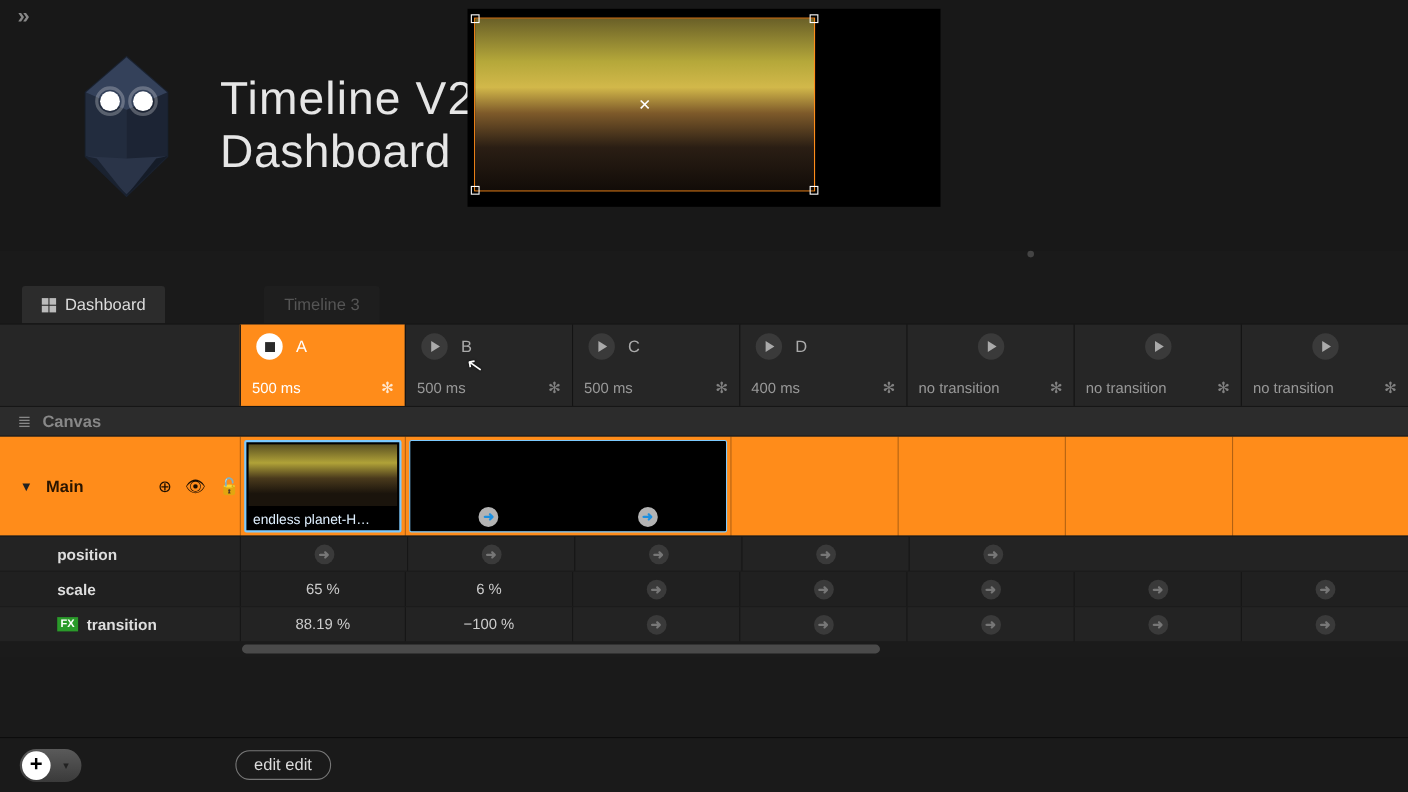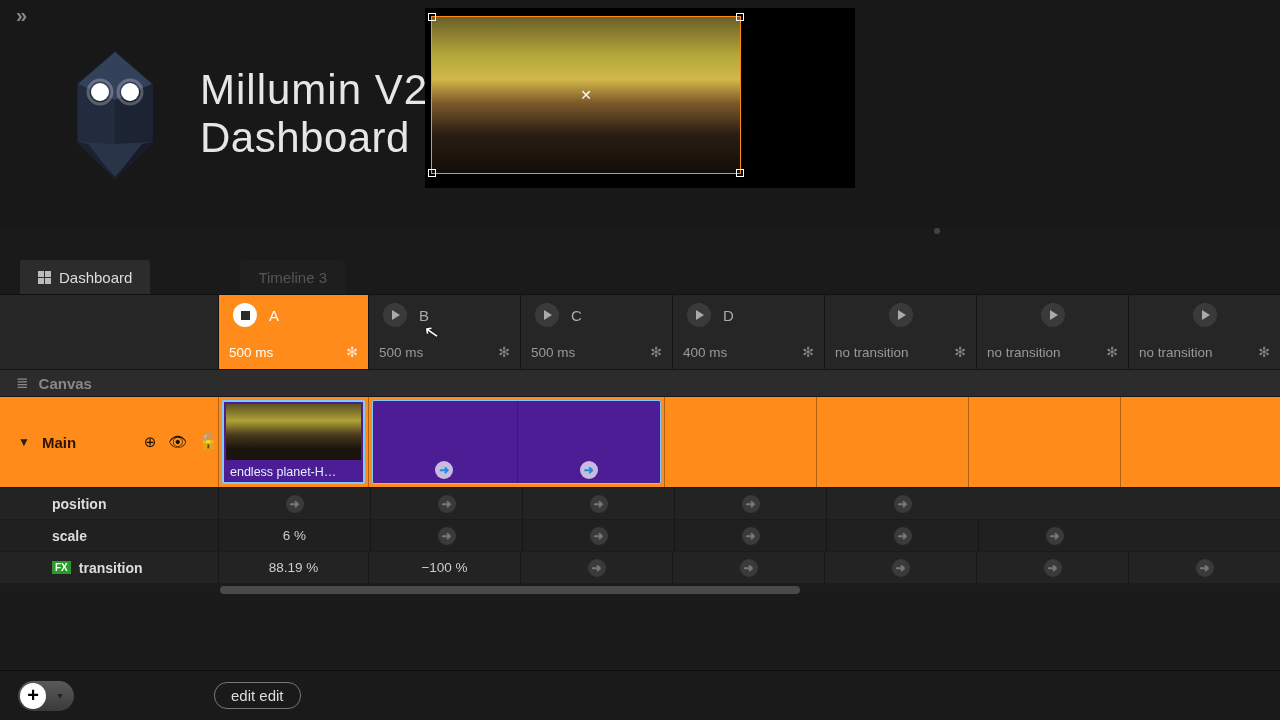--- a/index.html
+++ b/index.html
@@ -134,21 +134,21 @@
 .clip-cell {
   border-left: 1px solid rgba(0,0,0,0.3);
   display: flex; align-items: center; justify-content: center;
   padding: 3px;
 }
 .clip-cell.w150 { width: 150px; }
 .clip-cell.w152 { width: 152px; }
 .clip-cell.w296 { width: 296px; }
 .clip {
   width: 100%; height: 100%;
-  background: #4c1d95;
+  background: #000000;
   border: 1px solid #7ccaff;
   border-radius: 2px;
   display: flex; flex-direction: column;
   overflow: hidden;
 }
 .clip.selected { border: 2px solid #7ccaff; }
 .clip .thumb {
   flex: 1;
   background: linear-gradient(180deg,#5a5022 0%, #b0a238 30%, #4a3a1c 55%, #1a140c 80%);
   margin: 2px;
@@ -244,21 +244,21 @@
       <polygon points="18,40 55,56 55,100 18,98" fill="#222c3e"></polygon>
       <polygon points="92,40 55,56 55,100 92,98" fill="#1c2434"></polygon>
       <polygon points="28,100 55,134 18,98" fill="#1a2230"></polygon>
       <polygon points="82,100 55,134 92,98" fill="#151c28"></polygon>
       <circle cx="40" cy="48" r="9" fill="#fff"></circle>
       <circle cx="70" cy="48" r="9" fill="#fff"></circle>
       <circle cx="40" cy="48" r="12" fill="none" stroke="rgba(255,255,255,0.25)" stroke-width="3"></circle>
       <circle cx="70" cy="48" r="12" fill="none" stroke="rgba(255,255,255,0.25)" stroke-width="3"></circle>
     </svg>
     <div class="title-labels">
-      <div class="title-line1">Millumin V2</div>
+      <div class="title-line1">Timeline V2</div>
       <div class="title-line2">Dashboard</div>
     </div>
   </div>
   <div class="canvas-area">
     <div class="sel-rect">
       <div class="sel-img"></div>
       <div class="sel-handle tl"></div>
       <div class="sel-handle tr"></div>
       <div class="sel-handle bl"></div>
       <div class="sel-handle br"></div>
@@ -425,20 +425,21 @@
         <span class="arrow-dim">➜</span>
       </div>
     <div class="prop-cell w152">
         <span class="arrow-dim">➜</span>
       </div>
   </div>
   <div class="prop-row alt">
     <div class="prop-left">
         <span>scale</span>
       </div>
+    <div class="prop-cell w150">65 %</div>
     <div class="prop-cell w152">6 %</div>
     <div class="prop-cell w152">
         <span class="arrow-dim">➜</span>
       </div>
     <div class="prop-cell w152">
         <span class="arrow-dim">➜</span>
       </div>
     <div class="prop-cell w152">
         <span class="arrow-dim">➜</span>
       </div>

